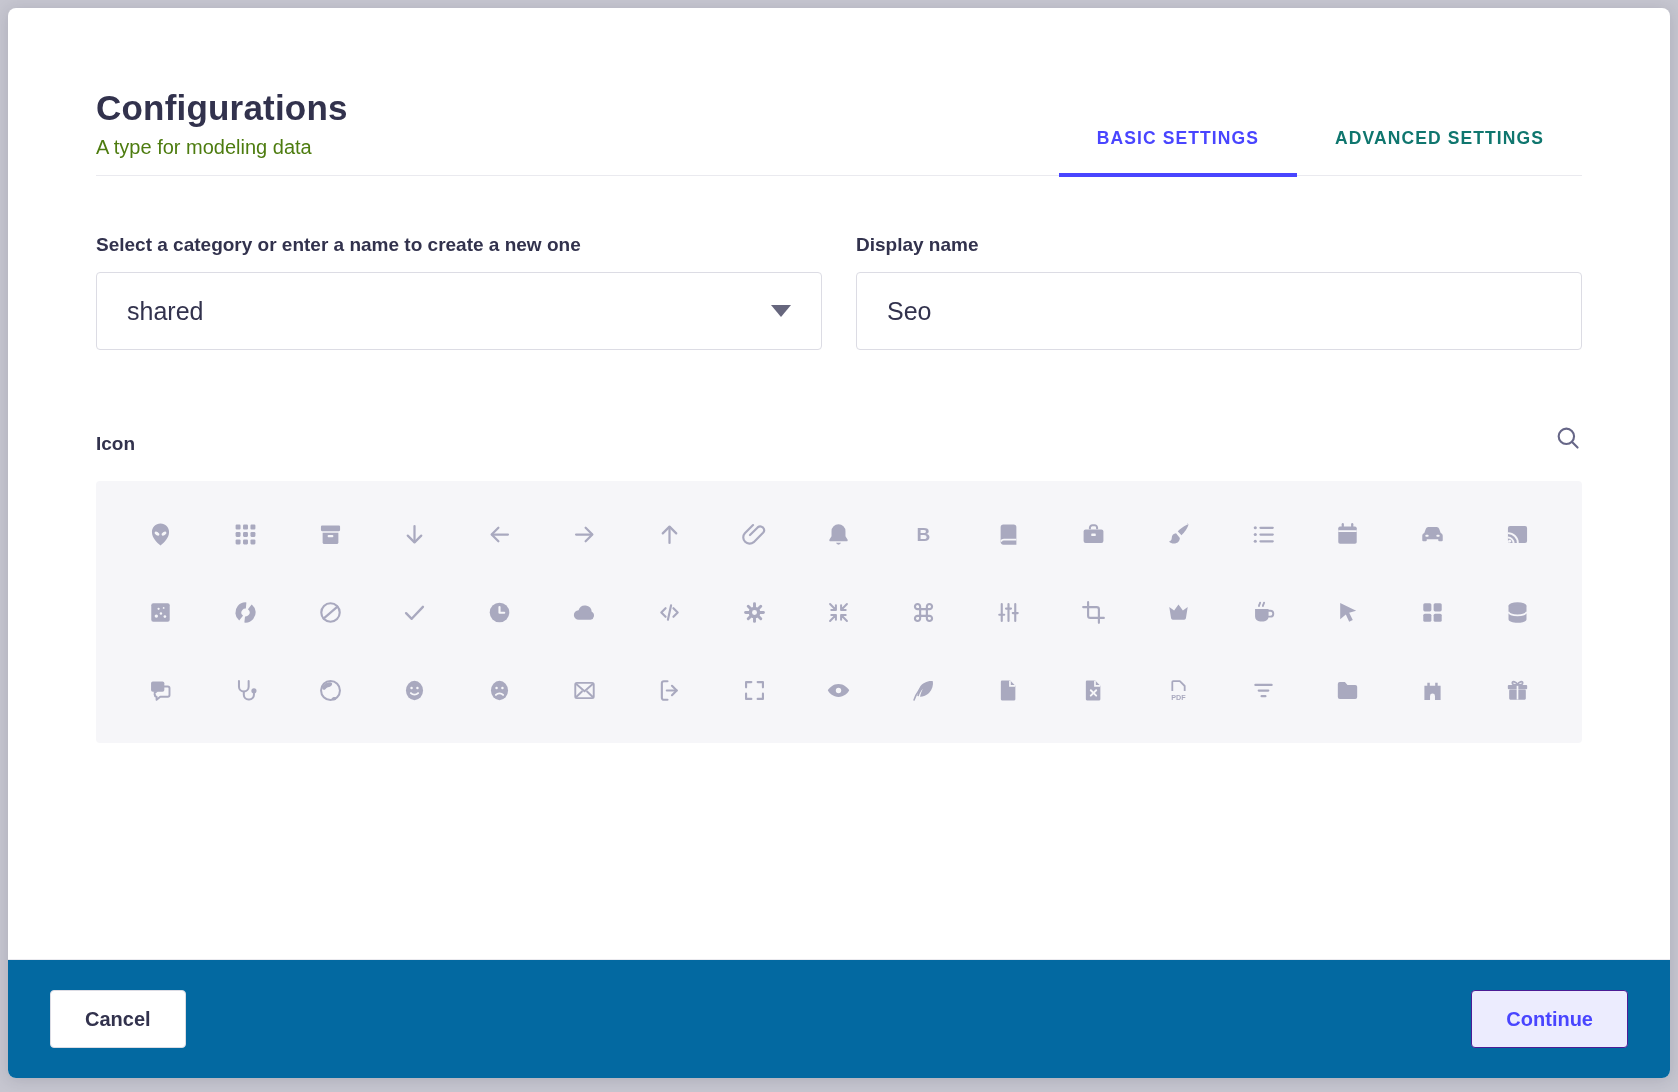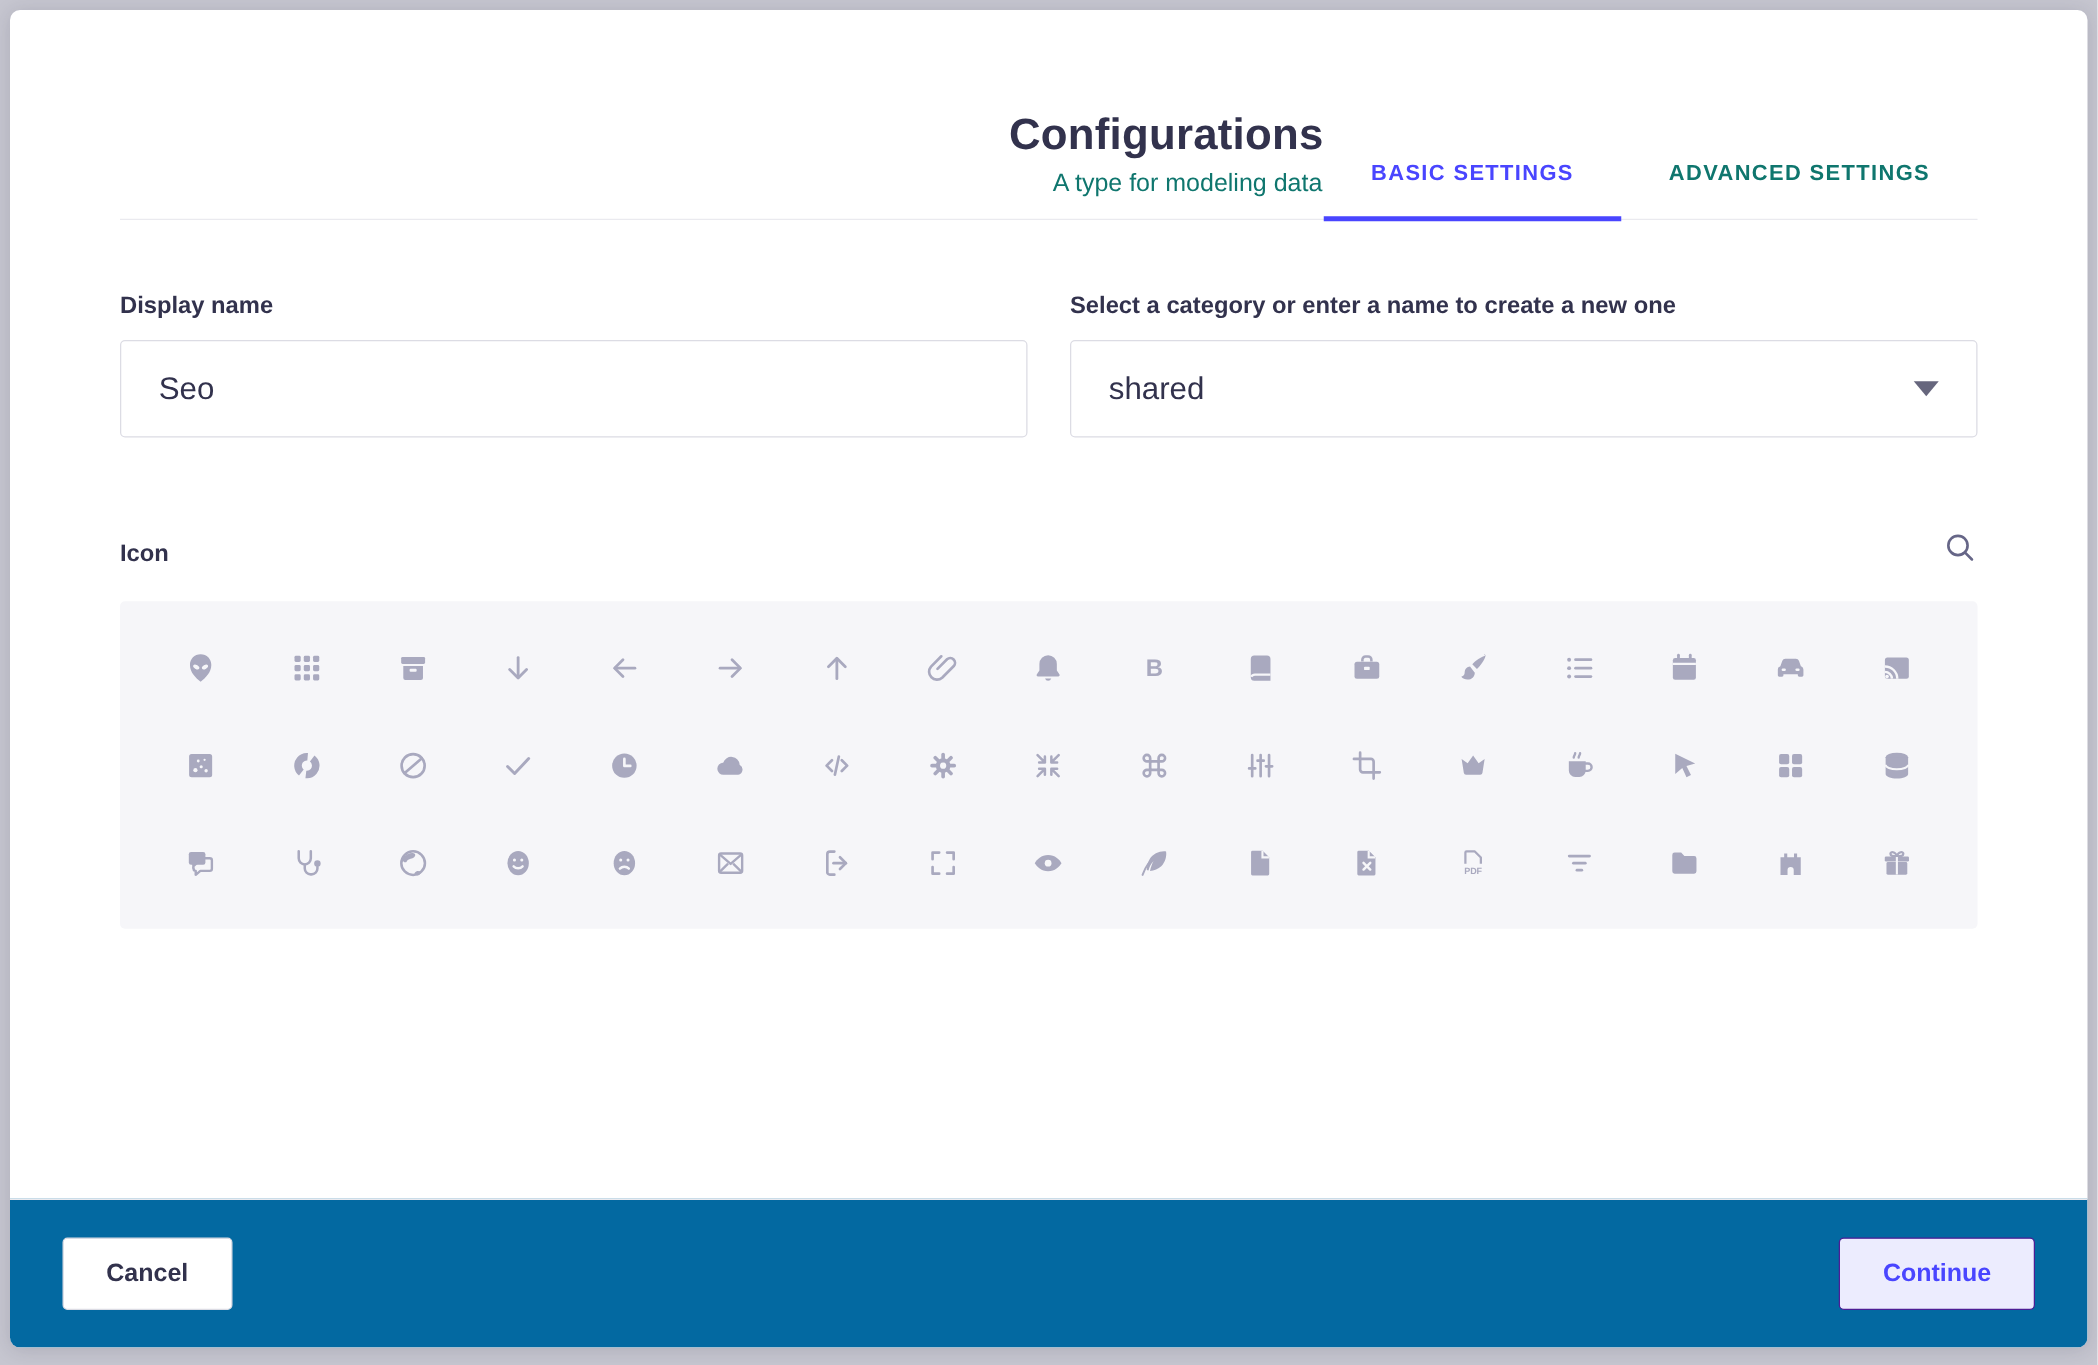--- a/index.html
+++ b/index.html
@@ -26,23 +26,23 @@
   }
   .icon-box svg{width:34px;height:34px;}
   .modal-title{margin-left:32px;font-size:27px;font-weight:bold;color:#32324d;letter-spacing:.2px;}
   .close-btn{
     margin-left:auto;width:54px;height:54px;background:#ffffff;border:1px solid #eaeaef;border-radius:8px;
     display:flex;align-items:center;justify-content:center;color:#32324d;cursor:pointer;padding:0;
   }
   .close-btn svg{width:24px;height:24px;}
   
   .modal-body{flex:1;padding:80px 88px 0;overflow:hidden;}
-  .section-head{display:flex;align-items:flex-end;justify-content:flex-end;border-bottom:1px solid #eaeaef;}
+  .section-head{display:flex;align-items:flex-end;justify-content:space-between;border-bottom:1px solid #eaeaef;}
   .sec-title{margin:0;font-size:35px;font-weight:bold;color:#32324d;letter-spacing:.2px;line-height:1.15;}
-  .sec-sub{font-size:20px;color:#0f766e;margin-top:8px;padding-bottom:16px;margin-left:35px;}
+  .sec-sub{font-size:20px;color:#4d7c0f;margin-top:8px;padding-bottom:16px;}
   .tabs{display:flex;align-items:flex-end;margin-top:40px;}
   .tab{
     background:none;border:none;position:relative;cursor:pointer;
     font-family:inherit;font-size:17.5px;font-weight:bold;letter-spacing:1.1px;
     color:#0f766e;padding:0 38px 26px;
   }
   .tab.active{color:#4945ff;}
   .tab.active::after{
     content:"";position:absolute;left:0;right:0;bottom:-2px;height:4px;background:#4945ff;
   }
@@ -433,30 +433,30 @@
         <div class="sec-sub">A type for modeling data</div>
       </div>
       <div class="tabs">
         <button class="tab active">BASIC SETTINGS</button>
         <button class="tab">ADVANCED SETTINGS</button>
       </div>
     </div>
 
     <div class="form-row">
       <div class="form-col">
-        <label class="field-label">Display name</label>
-        <input class="text-input" type="text" value="Seo" style="">
-      </div>
-      <div class="form-col">
         <label class="field-label">Select a category or enter a name to create a new one</label>
         <div class="select">
           <span>shared</span>
           <span class="caret"></span>
         </div>
       </div>
+      <div class="form-col">
+        <label class="field-label">Display name</label>
+        <input class="text-input" type="text" value="Seo" style="">
+      </div>
     </div>
 
     <div class="icon-section-head">
       <span class="field-label" style="margin-bottom:0">Icon</span>
       <button class="search-btn">
         <svg>
             <use href="#sym-search"></use>
           </svg>
       </button>
     </div>

